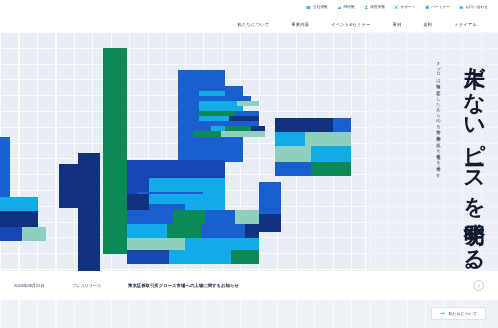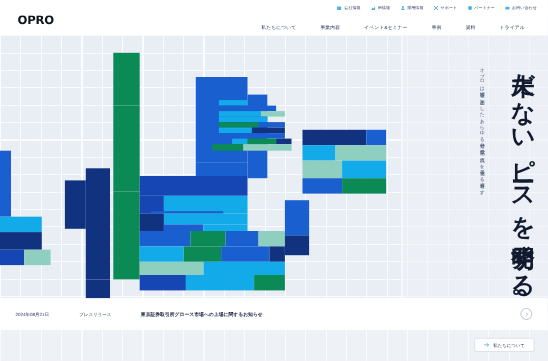--- a/index.html
+++ b/index.html
@@ -186,29 +186,20 @@
     <div class="tile" style="left: 259px; top: 150px; width: 22px; height: 32px; background: rgb(26, 95, 208);"></div>
     <div class="tile" style="left: 259px; top: 182px; width: 22px; height: 18px; background: rgb(17, 51, 127);"></div>
   </div>
 
 <div id="hero-copy">
   <div id="headline">未だないピースを発明する。</div>
   <div id="hero-sub">オプロは情報を主語としたあらゆる分野で業務の流れを最適する資料です。</div>
 </div>
 
 <div id="main-header">
-  <div id="logo">
-    <div id="logo-dots">
-        <i style="background: rgb(18, 58, 143);"></i>
-        <i style="background: rgb(26, 79, 196);"></i>
-        <i style="background: rgb(25, 168, 232);"></i>
-        <i style="background: rgb(53, 189, 242);"></i>
-      </div>
-    <div id="logo-word">OPRO</div>
-  </div>
   <nav id="main-nav">
       <div class="nav-item">私たちについて</div>
       <div class="nav-item">事業内容</div>
       <div class="nav-item">イベント&amp;セミナー</div>
       <div class="nav-item">事例</div>
       <div class="nav-item">資料</div>
       <div class="nav-item">トライアル</div>
     </nav>
 </div>
 

